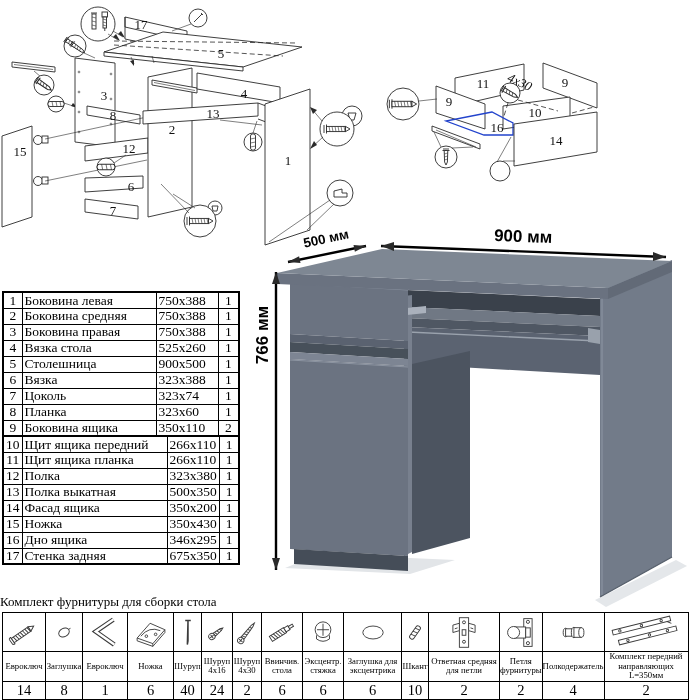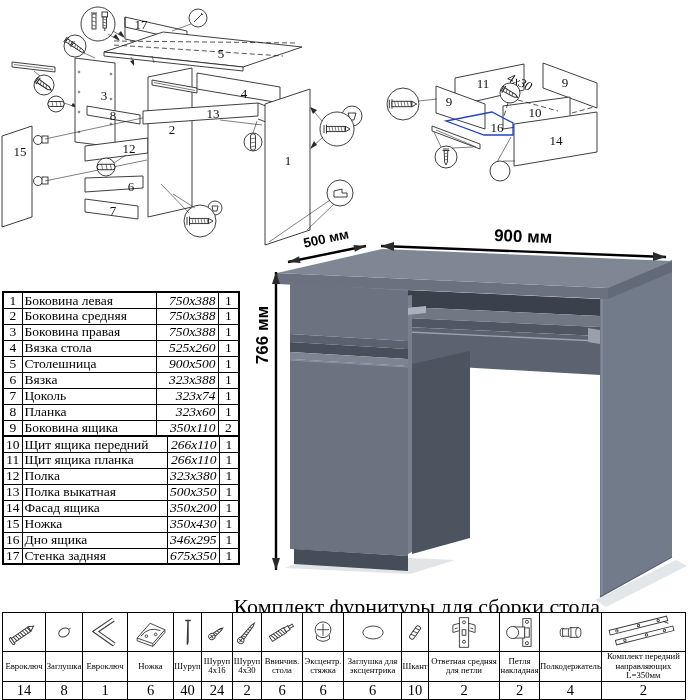--- a/index.html
+++ b/index.html
@@ -11,24 +11,24 @@
   .ln{fill:none;stroke:#2a2a2a;stroke-width:0.9;}
   .thin{fill:none;stroke:#2a2a2a;stroke-width:0.6;}
   .dash{fill:none;stroke:#2a2a2a;stroke-width:0.8;stroke-dasharray:5 3;}
   .lbl{font-size:13px;fill:#111;text-anchor:middle;}
   .arr{fill:#2a2a2a;stroke:none;}
   
   #parts{left:2px;top:291px;}
   #parts table{border-collapse:collapse;table-layout:fixed;border:2px solid #000;}
   #parts td{border:1px solid #000;font-size:13.5px;padding:0 2px;height:16px;line-height:1;overflow:hidden;white-space:nowrap;background:#fff;box-sizing:border-box;}
   #parts .c-num{text-align:center;padding:0;}
-  #parts .c-size{text-align:right;font-style:italic;}
+  #parts .c-size{text-align:left;}
   #parts .c-qty{text-align:center;padding:0;}
   
-  #hwtitle{top:594px;left:0;width:600px;text-align:right;font-size:22px;color:#000;}
+  #hwtitle{top:594px;left:0;width:600px;text-align:left;font-size:13px;color:#000;}
   #hw{left:2px;top:612px;border-collapse:collapse;table-layout:fixed;position:absolute;}
   #hw td{border:1px solid #000;background:#fff;padding:0;overflow:hidden;}
   #hw .ic{height:38px;text-align:center;vertical-align:middle;}
   #hw .nm{height:21px;font-size:8.7px;text-align:center;vertical-align:middle;line-height:1.1;}
   #hw .qt{height:15px;font-size:14.5px;text-align:center;vertical-align:middle;}
   .hwic{display:block;margin:0 auto;}
   .i{stroke:#3b3b3b;stroke-width:1;fill:#fff;}
   .if{stroke:#3b3b3b;stroke-width:1;fill:none;}
 </style>
 </head>
@@ -589,21 +589,21 @@
     <td class="nm">Евроключ</td>
     <td class="nm">Ножка</td>
     <td class="nm">Шуруп</td>
     <td class="nm">Шуруп 4x16</td>
     <td class="nm">Шуруп 4x30</td>
     <td class="nm">Ввинчив. стола</td>
     <td class="nm">Эксцентр. стяжка</td>
     <td class="nm">Заглушка для эксцентрика</td>
     <td class="nm">Шкант</td>
     <td class="nm">Ответная средняя для петли</td>
-    <td class="nm">Петля накладная</td>
+    <td class="nm">Петля фурнитуры</td>
     <td class="nm">Полкодержатель</td>
     <td class="nm">Комплект передний направляющих L=350мм</td>
   </tr>
   <tr>
     <td class="qt">14</td>
     <td class="qt">8</td>
     <td class="qt">1</td>
     <td class="qt">6</td>
     <td class="qt">40</td>
     <td class="qt">24</td>

